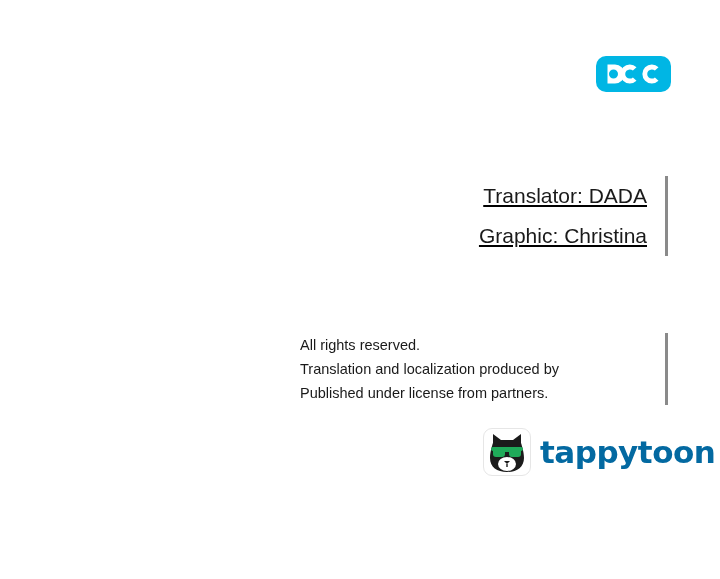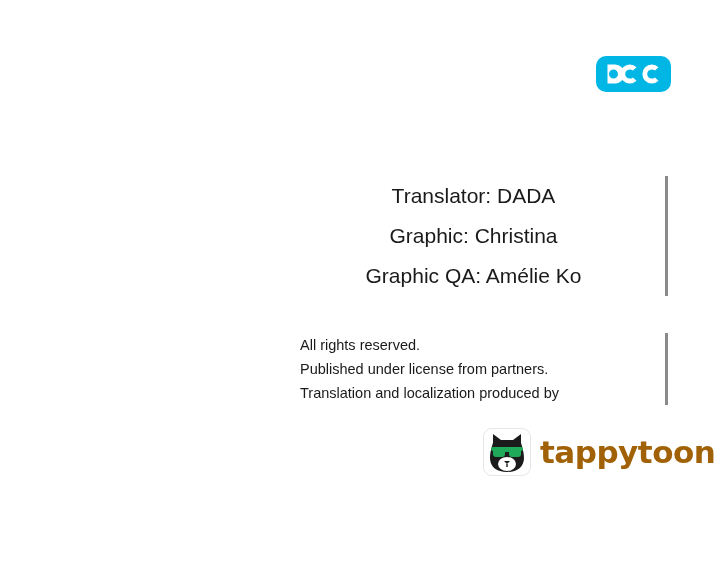--- a/index.html
+++ b/index.html
@@ -38,24 +38,25 @@
   .publisher-badge svg {
     display: block;
   }
 
   
   .credits {
     position: absolute;
     top: 176px;
     left: 300px;
     width: 368px;
-    text-align: center;
+    text-align: right;
     padding-right: 18px;
     box-sizing: border-box;
     border-right: 3px solid #8a8a8a;
+    text-decoration: underline;
   }
   .credit-line {
     font-size: 21px;
     line-height: 40px;
     color: #1a1a1a;
     font-family: "Liberation Sans", sans-serif;
     white-space: nowrap;
   }
 
   
@@ -91,21 +92,21 @@
     background: #ffffff;
     border-radius: 9px;
     border: 1px solid #e6e6e6;
     position: relative;
     overflow: hidden;
     flex: none;
   }
   .brand-wordmark {
     font-size: 31px;
     letter-spacing: -0.5px;
-    color: #a16207;
+    color: #0369a1;
     font-family: "DejaVu Sans", sans-serif;
     font-weight: 700;
     line-height: 1;
   }
 </style>
 </head>
 <body>
 
 <div class="page">
 
@@ -117,27 +118,26 @@
           <path d="M30.5 4.2 a9.5 9.5 0 1 0 0 13.6 l-3.6 -3.4 a4.6 4.6 0 1 1 0 -6.8 Z"></path>
           <path d="M52.5 4.2 a9.5 9.5 0 1 0 0 13.6 l-3.6 -3.4 a4.6 4.6 0 1 1 0 -6.8 Z"></path>
         </g>
       </svg>
     </span>
   </div>
 
   <div class="credits">
     <div class="credit-line">Translator: DADA</div>
     <div class="credit-line">Graphic: Christina</div>
-    <div class="credit-line">Graphic QA: Amélie Ko</div>
   </div>
 
   <div class="rights">
     <div class="rights-line">All rights reserved.</div>
+    <div class="rights-line">Translation and localization produced by</div>
     <div class="rights-line">Published under license from partners.</div>
-    <div class="rights-line">Translation and localization produced by</div>
   </div>
 
   <div class="brand">
     <div class="brand-mark">
       <svg width="46" height="46" viewBox="0 0 46 46" aria-hidden="true">
 
         <path d="M9 14 L9 5 L17 11 L29 11 L37 5 L37 14 C37 14 40 22 40 29 C40 38 33 43 23 43 C13 43 6 38 6 29 C6 22 9 14 9 14 Z" fill="#1b1b1b"></path>
 
         <rect x="7" y="18" width="32" height="4" rx="2" fill="#1faa59"></rect>
         <rect x="9" y="19" width="12" height="9" rx="3" fill="#1faa59"></rect>

